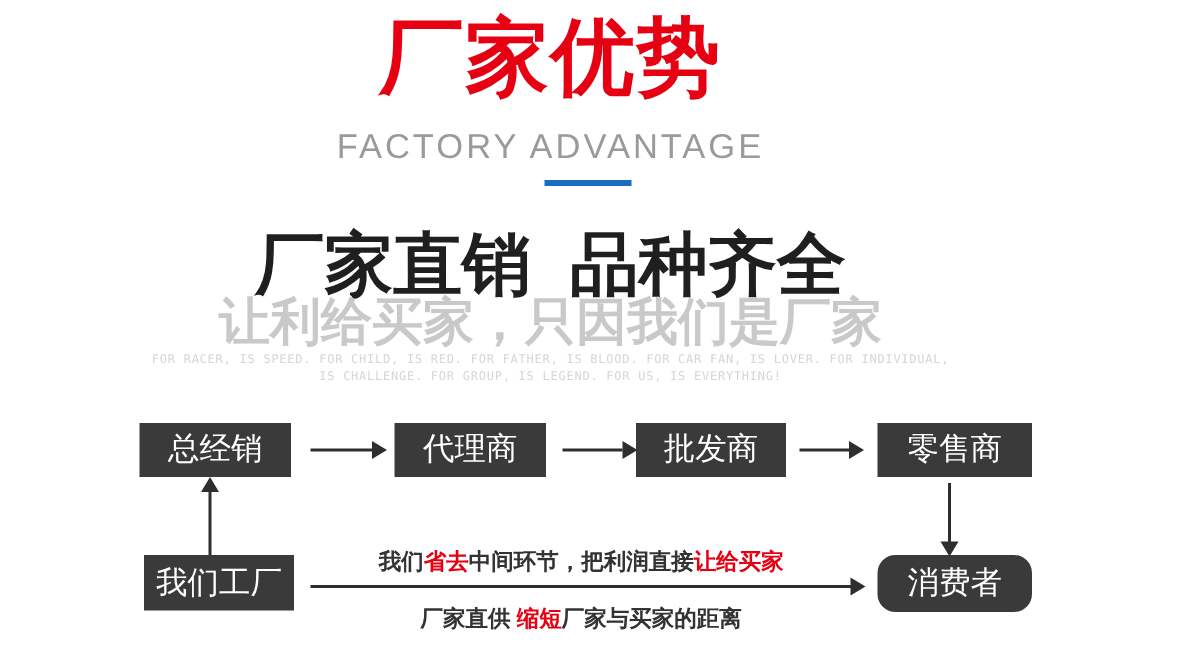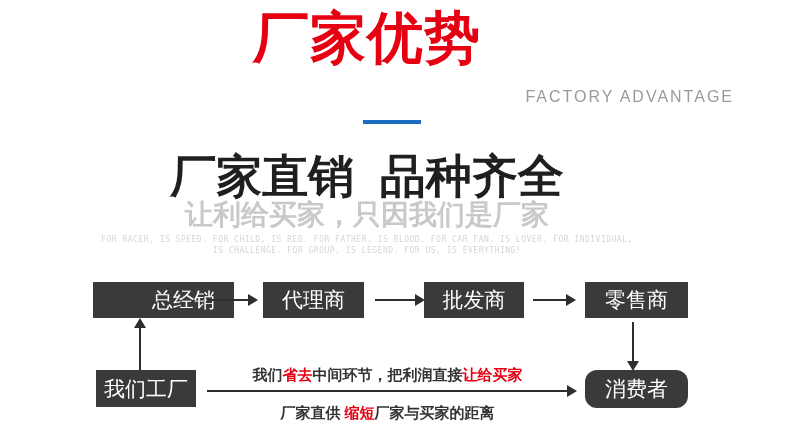--- a/index.html
+++ b/index.html
@@ -17,22 +17,22 @@
     text-align: center;
     font-size: 56px;
     line-height: 64px;
     font-weight: bold;
     color: #e60012;
     letter-spacing: 1px;
   }
   .page-subtitle {
     position: absolute;
     top: 85px; left: 0; width: 100%;
-    text-align: right;
-    font-size: 16px;
+    text-align: center;
+    font-size: 23px;
     line-height: 24px;
     color: #9a9a9a;
     letter-spacing: 2px;
   }
   .title-underline {
     position: absolute;
     top: 120px; left: 363px;
     width: 58px; height: 4px;
     background: #1b6dc1;
   }
@@ -43,21 +43,21 @@
     font-size: 46px;
     line-height: 44px;
     font-weight: bold;
     color: #1f1f1f;
     white-space: pre;
   }
   .section-subheading {
     position: absolute;
     top: 198px; left: 0; width: 100%;
     text-align: center;
-    font-size: 28px;
+    font-size: 34px;
     line-height: 34px;
     font-weight: bold;
     color: #c9c9c9;
   }
   .tagline {
     position: absolute;
     top: 234px; left: 0; width: 100%;
     text-align: center;
     font-family: "DejaVu Sans Mono", monospace;
     font-size: 8px;
@@ -65,21 +65,21 @@
     color: #d6d6d6;
     letter-spacing: 0.5px;
   }
   .node {
     position: absolute;
     background: #3a3a3a;
     color: #ffffff;
     font-size: 21px;
     text-align: center;
   }
-  .n1 { left: 93px;  top: 282px; width: 101px; height: 36px; line-height: 36px; padding-left: 40px; }
+  .n1 { left: 93px;  top: 282px; width: 101px; height: 36px; line-height: 36px; }
   .n2 { left: 263px; top: 282px; width: 101px; height: 36px; line-height: 36px; }
   .n3 { left: 424px; top: 282px; width: 100px; height: 36px; line-height: 36px; }
   .n4 { left: 585px; top: 282px; width: 103px; height: 36px; line-height: 36px; }
   .n-factory  { left: 96px;  top: 370px; width: 100px; height: 37px; line-height: 37px; }
   .n-consumer { left: 585px; top: 370px; width: 103px; height: 38px; line-height: 38px; border-radius: 12px; }
   .arr-line-h { position: absolute; height: 2px; background: #2e2e2e; }
   .arr-line-v { position: absolute; width: 2px; background: #2e2e2e; }
   .arr-head { position: absolute; width: 0; height: 0; }
   .head-right { border-top: 6px solid transparent; border-bottom: 6px solid transparent; border-left: 10px solid #2e2e2e; }
   .head-up    { border-left: 6px solid transparent; border-right: 6px solid transparent; border-bottom: 10px solid #2e2e2e; }

